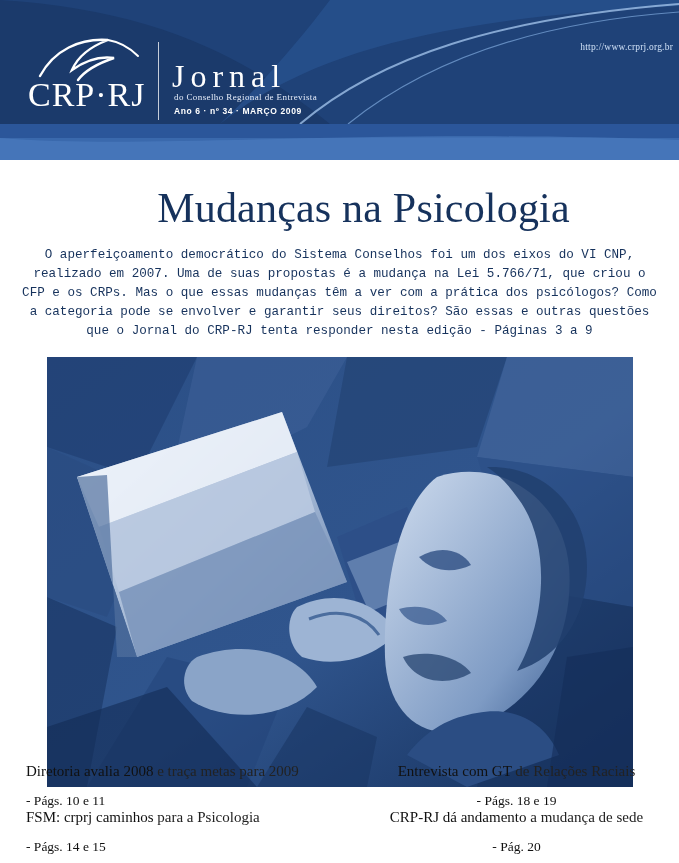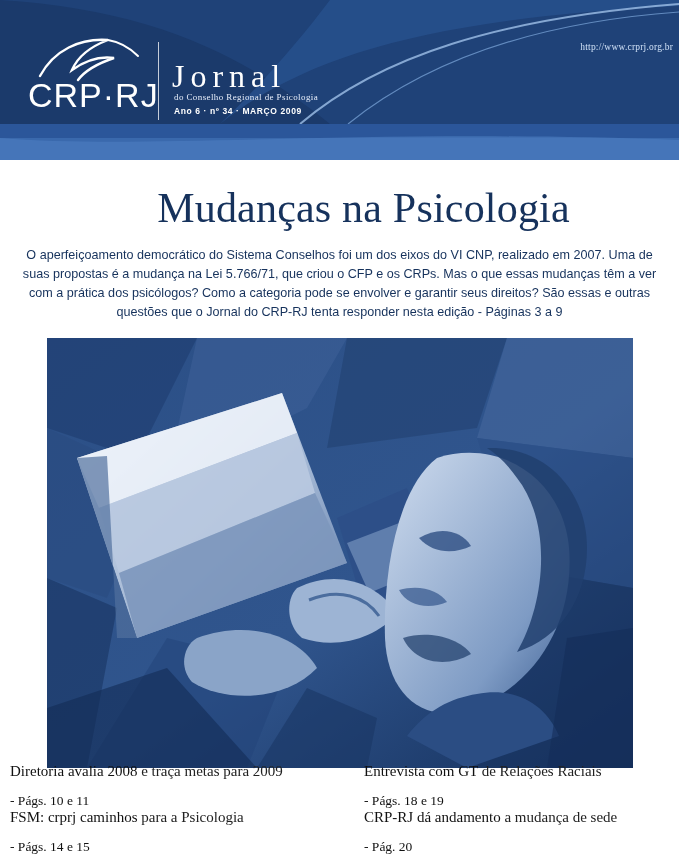--- a/index.html
+++ b/index.html
@@ -42,21 +42,21 @@
     position: absolute;
     left: 6px;
     top: 0px;
     width: 110px;
     height: 46px;
   }
   .logo-crp {
     position: absolute;
     left: 0px;
     top: 40px;
-    font-family: Liberation Sans, sans-serif;
+    font-family: Liberation Serif, serif;
     font-size: 34px;
     letter-spacing: 1px;
     color: #ffffff;
     white-space: nowrap;
   }
   .logo-divider {
     position: absolute;
     left: 130px;
     top: 6px;
     width: 1px;
@@ -114,21 +114,21 @@
     color: #16325c;
     letter-spacing: .2px;
     line-height: 1.05;
     padding-left: 48px;
   }
 
   .lead {
     margin: 16px auto 0 auto;
     width: 640px;
     text-align: center;
-    font-family: Liberation Sans, sans-serif;
+    font-family: Liberation Mono, monospace;
     font-size: 12.6px;
     line-height: 1.5;
     color: #16325c;
   }
 
   
   .photo-wrap {
     margin: 16px auto 0 auto;
     width: 586px;
     height: 430px;
@@ -137,21 +137,21 @@
     background: #1b3a6b;
   }
   .photo-wrap svg { display: block; }
 
   
   .teasers {
     position: absolute;
     left: 0;
     top: 762px;
     width: 679px;
-    padding: 0 10px;
+    padding: 0 26px;
     box-sizing: border-box;
     display: grid;
     grid-template-columns: 338px 1fr;
     grid-auto-rows: 46px;
     column-gap: 6px;
   }
   .teaser {
     font-family: "Liberation Serif", serif;
     font-size: 15px;
     line-height: 1.25;
@@ -159,21 +159,21 @@
   }
   .teaser .t-title { display: block; }
   .teaser .t-strong { font-weight: normal; }
   .teaser .t-light { color: #222; }
   .teaser .t-pages {
     display: block;
     margin-top: 12px;
     font-size: 13.5px;
     color: #111;
   }
-  .teaser.col2 { padding-left: 10px; }
+  .teaser.col2 { padding-left: 10px; text-align: center; }
 </style>
 </head>
 <body>
 
 <div class="masthead">
   <svg class="swoosh" viewBox="0 0 679 160" preserveAspectRatio="none">
     <rect x="0" y="0" width="679" height="124" fill="#1b3a6b"></rect>
     <path d="M0,0 C160,10 250,60 330,124 L679,124 L679,0 Z" fill="#1f4278"></path>
     <path d="M220,124 C300,60 420,18 679,6 L679,0 L330,0 C300,40 260,86 220,124 Z" fill="#27508c" opacity="0.85"></path>
     <path d="M300,124 C380,56 500,18 679,4" stroke="#9fc0e8" stroke-width="2" fill="none" opacity=".8"></path>
@@ -184,21 +184,21 @@
   </svg>
 
   <div class="logo-block">
     <svg class="logo-bird" viewBox="0 0 110 46">
       <path d="M6,40 C20,14 46,2 74,4 C58,10 44,20 38,34 C52,24 66,20 80,22 C62,28 50,36 44,44" fill="none" stroke="#ffffff" stroke-width="2.4" stroke-linecap="round"></path>
       <path d="M74,4 C86,6 96,12 104,20" fill="none" stroke="#ffffff" stroke-width="2" stroke-linecap="round"></path>
     </svg>
     <div class="logo-crp">CRP·RJ</div>
     <div class="logo-divider"></div>
     <div class="logo-jornal">Jornal</div>
-    <div class="logo-sub">do Conselho Regional de Psicologia</div>
+    <div class="logo-sub">do Conselho Regional de Entrevista</div>
     <div class="logo-issue">Ano 6 · nº 34 · MARÇO 2009</div>
   </div>
 
   <div class="masthead-url">http://www.crprj.org.br</div>
 </div>
 
 <h1 class="headline">Mudanças na Psicologia</h1>
 
 <p class="lead">O aperfeiçoamento democrático do Sistema Conselhos foi um dos eixos do VI CNP, realizado em 2007. Uma de suas propostas é a mudança  na Lei 5.766/71, que criou o CFP e os CRPs.  Mas o que essas mudanças têm a ver com a prática dos psicólogos? Como a categoria pode se envolver e garantir seus direitos? São essas e outras questões que o Jornal do CRP-RJ tenta responder nesta edição  - Páginas 3 a 9</p>
 

